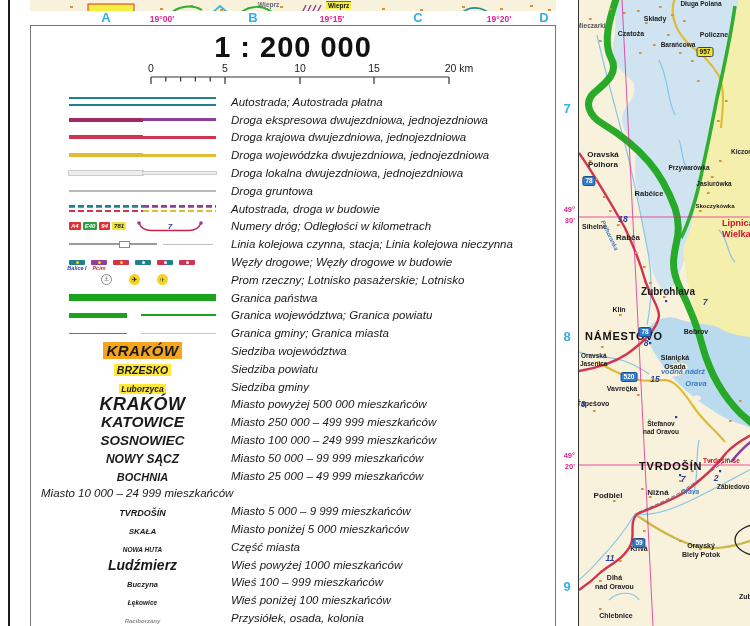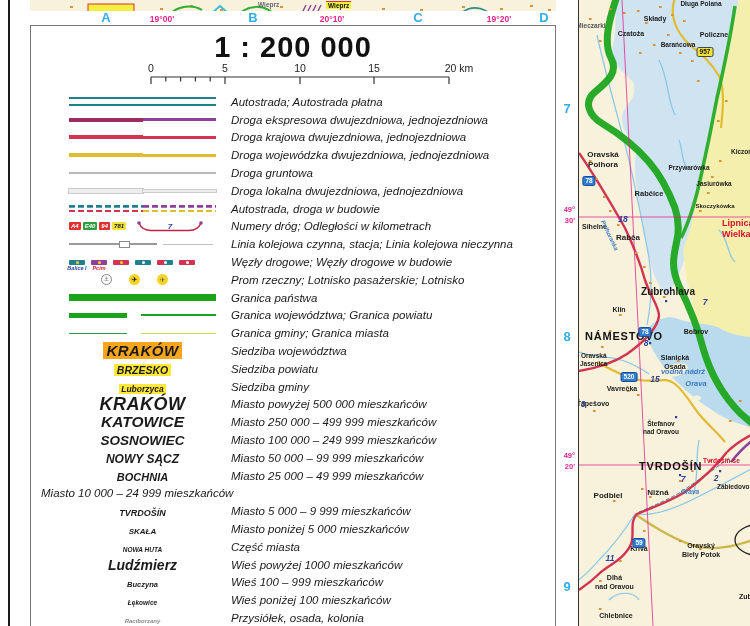--- a/index.html
+++ b/index.html
@@ -149,21 +149,21 @@
 
 <div id="top-margin" class="abs">
   <div>
       <span class="grid-letter" style="left: 94px;">A</span>
       <span class="grid-letter" style="left: 241px;">B</span>
       <span class="grid-letter" style="left: 406px;">C</span>
       <span class="grid-letter" style="left: 532px;">D</span>
     </div>
   <div>
       <span class="grid-coord" style="left: 150px;">19°00'</span>
-      <span class="grid-coord" style="left: 320px;">20°10'</span>
+      <span class="grid-coord" style="left: 320px;">19°15'</span>
       <span class="grid-coord" style="left: 487px;">19°20'</span>
     </div>
 </div>
 
 <div id="panel" class="abs">
   <div id="scale-title">1 : 200 000</div>
   <div>
       <span class="scale-tick" style="left: 120px;">0</span>
       <span class="scale-tick" style="left: 194px;">5</span>
       <span class="scale-tick" style="left: 269px;">10</span>
@@ -219,33 +219,33 @@
           <div class="halves">
             <div class="h-l woj"></div>
             <div class="h-r woj"></div>
           </div>
         </div>
       <div class="ltxt">Droga wojewódzka dwujezdniowa, jednojezdniowa</div>
     </div>
 
     <div class="lrow">
       <div class="sym">
-          <div class="grunt"></div>
-        </div>
-      <div class="ltxt">Droga gruntowa</div>
-    </div>
-
-    <div class="lrow">
-      <div class="sym">
           <div class="halves">
             <div class="h-l lok"></div>
             <div class="h-r lok"></div>
           </div>
         </div>
       <div class="ltxt">Droga lokalna dwujezdniowa, jednojezdniowa</div>
+    </div>
+
+    <div class="lrow">
+      <div class="sym">
+          <div class="grunt"></div>
+        </div>
+      <div class="ltxt">Droga gruntowa</div>
     </div>
 
     <div class="lrow">
       <div class="sym">
           <div class="build">
             <div class="dash dash1"></div>
             <div class="dash dash2"></div>
           </div>
         </div>
       <div class="ltxt">Autostrada, droga w budowie</div>

